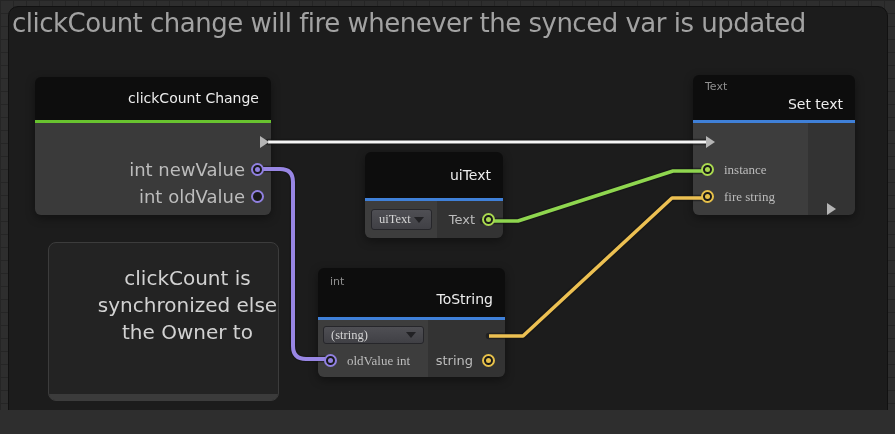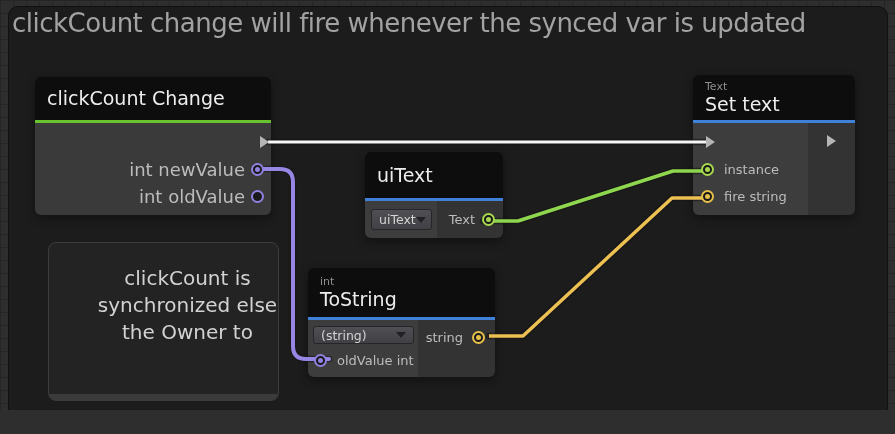--- a/index.html
+++ b/index.html
@@ -22,28 +22,28 @@
     font-size:26px;color:#a2a2a2;letter-spacing:-0.5px;white-space:nowrap;
   }
   
   .node{position:absolute;border-radius:6px;box-shadow:0 3px 10px rgba(0,0,0,.4);}
   .node-header{
     background:#0d0d0d;border-radius:6px 6px 0 0;
     display:flex;flex-direction:column;justify-content:center;
     padding:0 12px;color:#ededed;
   }
   .type-label{font-size:11px;color:#8f8f8f;line-height:13px;}
-  .node-title{font-size:19px;line-height:23px;white-space:nowrap;}
+  .node-title{font-size:14px;line-height:23px;white-space:nowrap;text-align:right;}
   .divider{height:3px;}
   .divider.event{background:#68c32f;}
   .divider.member{background:#3f80d8;}
   .node-body{display:flex;border-radius:0 0 6px 6px;overflow:hidden;}
   .col{display:flex;flex-direction:column;}
-  .col-left{background:#3d3d3d;}
-  .col-right{background:#333333;}
+  .col-left{background:#3d3d3d;font-family:Liberation Serif, serif;}
+  .col-right{background:#333333;justify-content:flex-end;}
   .body-solid{background:#3a3a3a;border-radius:0 0 6px 6px;}
   .row{display:flex;align-items:center;}
   .port-label{font-size:18px;color:#bcbcbc;white-space:nowrap;}
   
   .port{
     position:relative;z-index:6;box-sizing:border-box;
     width:13px;height:13px;border-radius:50%;
     background:#191919;border:2px solid #888;flex:0 0 auto;
   }
   .port.connected::after{
@@ -141,21 +141,21 @@
       </div>
       <div class="col col-right" style="flex:1;justify-content:center;">
         <div class="row" style="justify-content:flex-end;padding-right:8px;">
           <span class="port-label" style="font-size:13px;margin-right:7px;">Text</span>
           <span class="port object connected"></span>
         </div>
       </div>
     </div>
   </div>
 
-  <div class="node" style="left:308px;top:268px;width:187px;">
+  <div class="node" style="left:318px;top:268px;width:187px;">
     <div class="node-header" style="height:49px;">
       <div class="type-label">int</div>
       <div class="node-title">ToString</div>
     </div>
     <div class="divider member"></div>
     <div class="node-body" style="height:57px;">
       <div class="col col-left" style="width:110px;">
         <div class="dropdown" style="margin:6px 4px 0 5px;height:18px;">
           <span>(string)</span>
           <span class="caret"></span>

